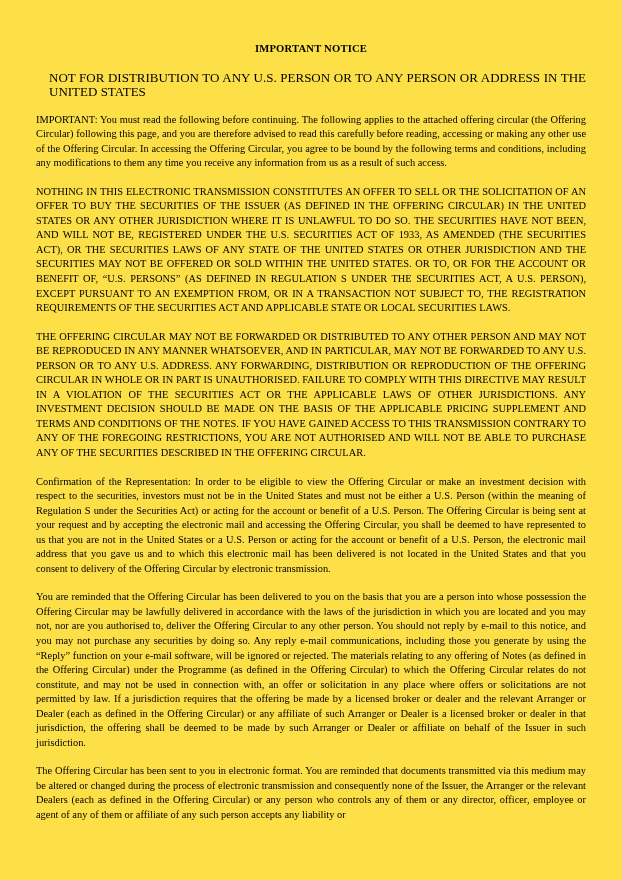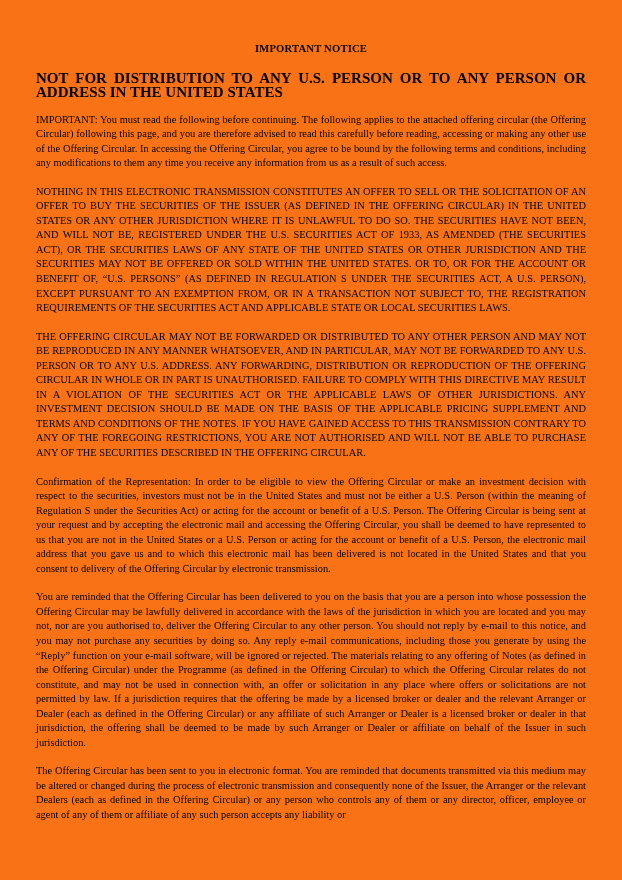--- a/index.html
+++ b/index.html
@@ -4,39 +4,39 @@
 <style>
   html, body {
     margin: 0;
     padding: 0;
     background: #ffffff;
   }
   .doc {
     box-sizing: border-box;
     width: 622px;
     height: 880px;
-    background: #f97316;
+    background: #fde047;
     color: #000000;
     font-family: "Liberation Serif", "DejaVu Serif", serif;
     padding: 42px 36px 0 36px;
     overflow: hidden;
   }
   .title {
     font-size: 10.6px;
     font-weight: bold;
     text-align: center;
     margin: 0 0 14px 0;
     line-height: 14.5px;
     letter-spacing: 0.2px;
   }
   .heading {
-    font-size: 15px;
-    font-weight: bold;
+    font-size: 13px;
+    font-weight: normal;
     text-align: justify;
-    margin: 0 0 13px 0;
+    margin: 0 0 13px 13px;
     line-height: 14.5px;
   }
   .para {
     font-size: 10.4px;
     line-height: 14.55px;
     text-align: justify;
     margin: 0 0 14px 0;
   }
   .para b { font-weight: normal; }
 </style>

